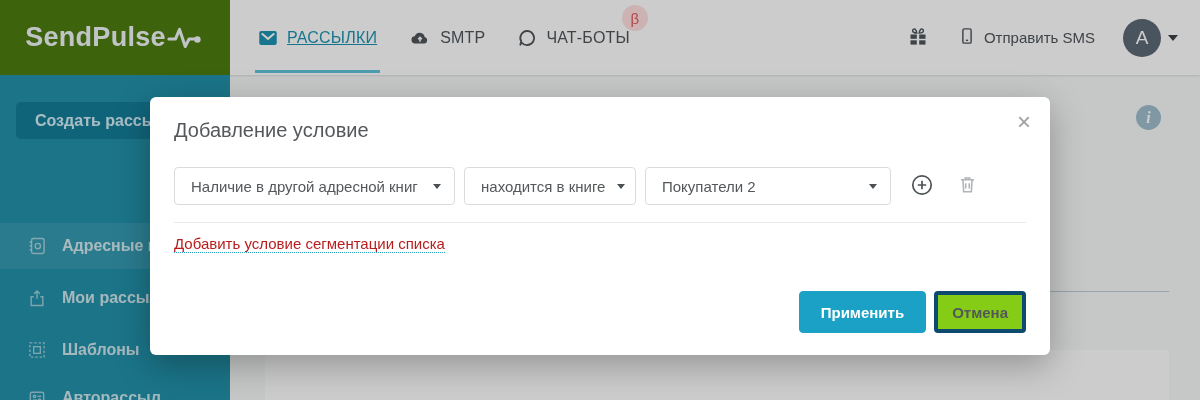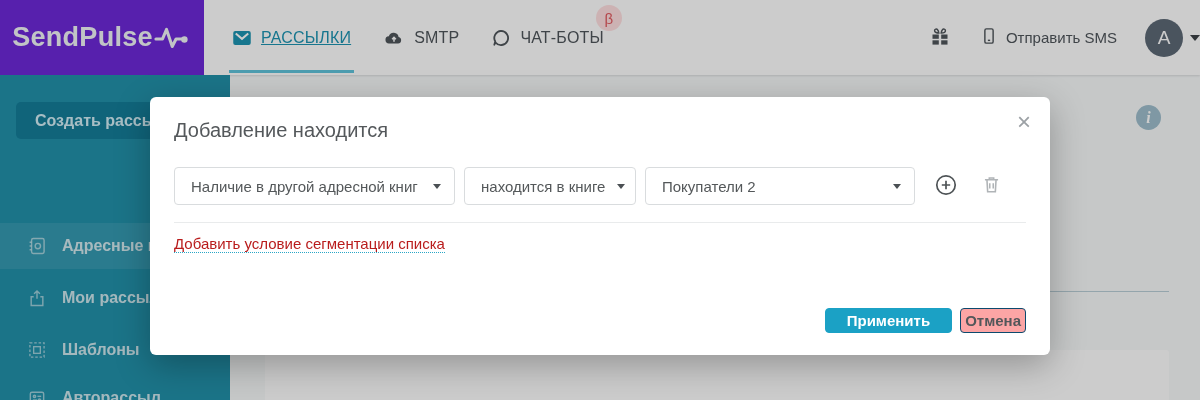--- a/index.html
+++ b/index.html
@@ -8,21 +8,21 @@
     position:relative; width:1200px; height:400px; overflow:hidden;
     font-family:"Liberation Sans", sans-serif; background:#f8fafb;
   }
   
   .header {
     position:absolute; top:0; left:0; width:1200px; height:75px;
     background:#ffffff; display:flex; align-items:stretch; z-index:2;
     box-shadow:0 1px 2px rgba(0,0,0,0.12);
   }
   .logo-block {
-    width:204px; background:#6d28d9; color:#f2f6f8;
+    width:230px; background:#4d7c0f; color:#f2f6f8;
     display:flex; align-items:center; justify-content:center;
   }
   .logo-text { font-size:27px; font-weight:bold; letter-spacing:0.3px; }
   .logo-pulse { margin-left:1px; margin-top:4px; }
   .main-nav { display:flex; align-items:stretch; margin-left:28px; gap:32px; }
   .nav-item {
     position:relative; display:flex; align-items:center; gap:9px;
     color:#4f555b; font-size:16px; letter-spacing:0.2px; cursor:pointer;
   }
   .nav-item .nicon { display:flex; align-items:center; }
@@ -31,21 +31,21 @@
     content:""; position:absolute; left:-3px; right:-3px; bottom:2px;
     height:3px; background:#61c5dc;
   }
   .beta-badge {
     position:absolute; top:5px; right:-18px; width:26px; height:26px;
     border-radius:50%; background:#ffdfe0; color:#e2595f;
     font-size:15px; display:flex; align-items:center; justify-content:center;
   }
   .header-right {
     margin-left:auto; display:flex; align-items:center; gap:28px;
-    color:#4f555b;
+    padding-right:22px; color:#4f555b;
   }
   .sms-link { display:flex; align-items:center; gap:8px; font-size:15px; cursor:pointer; }
   .avatar-wrap { display:flex; align-items:center; gap:7px; cursor:pointer; }
   .avatar {
     width:38px; height:38px; border-radius:50%; background:#5d6976;
     color:#ffffff; font-size:19px; display:flex; align-items:center; justify-content:center;
   }
   .caret-down {
     width:0; height:0; border-left:5px solid transparent;
     border-right:5px solid transparent; border-top:6px solid #3c4247;
@@ -100,38 +100,38 @@
   }
   .cond-row { display:flex; align-items:center; gap:9px; margin-top:25px; }
   .select {
     height:38px; border:1px solid #d9dcde; border-radius:4px; background:#fff;
     display:flex; align-items:center; justify-content:space-between;
     padding:0 13px 0 16px; font-size:15px; color:#54585a; cursor:pointer;
     white-space:nowrap; overflow:hidden;
   }
   .sel-field { width:281px; }
   .sel-operator { width:172px; }
-  .sel-value { width:270px; }
+  .sel-value { width:246px; }
   .sel-caret {
     flex:none; margin-left:12px; width:0; height:0;
     border-left:4px solid transparent; border-right:4px solid transparent;
     border-top:5px solid #4b5054;
   }
   .row-icon-btn { background:none; border:none; cursor:pointer; display:flex; align-items:center; padding:0; }
   .plus-btn { color:#4e5356; margin-left:10px; }
   .trash-btn { color:#b0b4b7; margin-left:14px; }
   .divider { margin-top:17px; border-top:1px solid #e9ebec; }
   .add-link {
     display:inline-block; margin-top:12px; font-size:15px; color:#b91c1c;
     text-decoration:none; border-bottom:1px dotted #2aa7c7; cursor:pointer;
   }
   .modal-footer { position:absolute; right:24px; bottom:22px; display:flex; gap:8px; }
-  .btn { height:25px; border-radius:4px; font-family:inherit; font-size:15px; font-weight:bold; cursor:pointer; }
+  .btn { height:42px; border-radius:4px; font-family:inherit; font-size:15px; font-weight:bold; cursor:pointer; }
   .btn-apply { background:#1ba1c5; border:1px solid #1ba1c5; color:#ffffff; padding:0 21px; }
-  .btn-cancel { background:#fca5a5; border:1px solid #0c4a6e; color:#53575a; padding:0 4px; }
+  .btn-cancel { background:#84cc16; border:4px solid #0c4a6e; color:#53575a; padding:0 14px; }
 </style>
 </head>
 <body>
 
 <div class="app">
 
   <div class="content">
     <div class="info-circle">i</div>
     <div class="content-hr"></div>
     <div class="bottom-card"></div>
@@ -251,21 +251,21 @@
           </svg>
       </span>
       <span>Авторассыл</span>
     </div>
 
   </div>
 
   <div class="overlay"></div>
 
   <div class="modal">
-    <div class="modal-title">Добавление находится</div>
+    <div class="modal-title">Добавление условие</div>
     <button class="modal-close">×</button>
 
     <div class="cond-row">
       <div class="select sel-field">
         <span>Наличие в другой адресной книг</span>
         <span class="sel-caret"></span>
       </div>
       <div class="select sel-operator">
         <span>находится в книге</span>
         <span class="sel-caret"></span>

